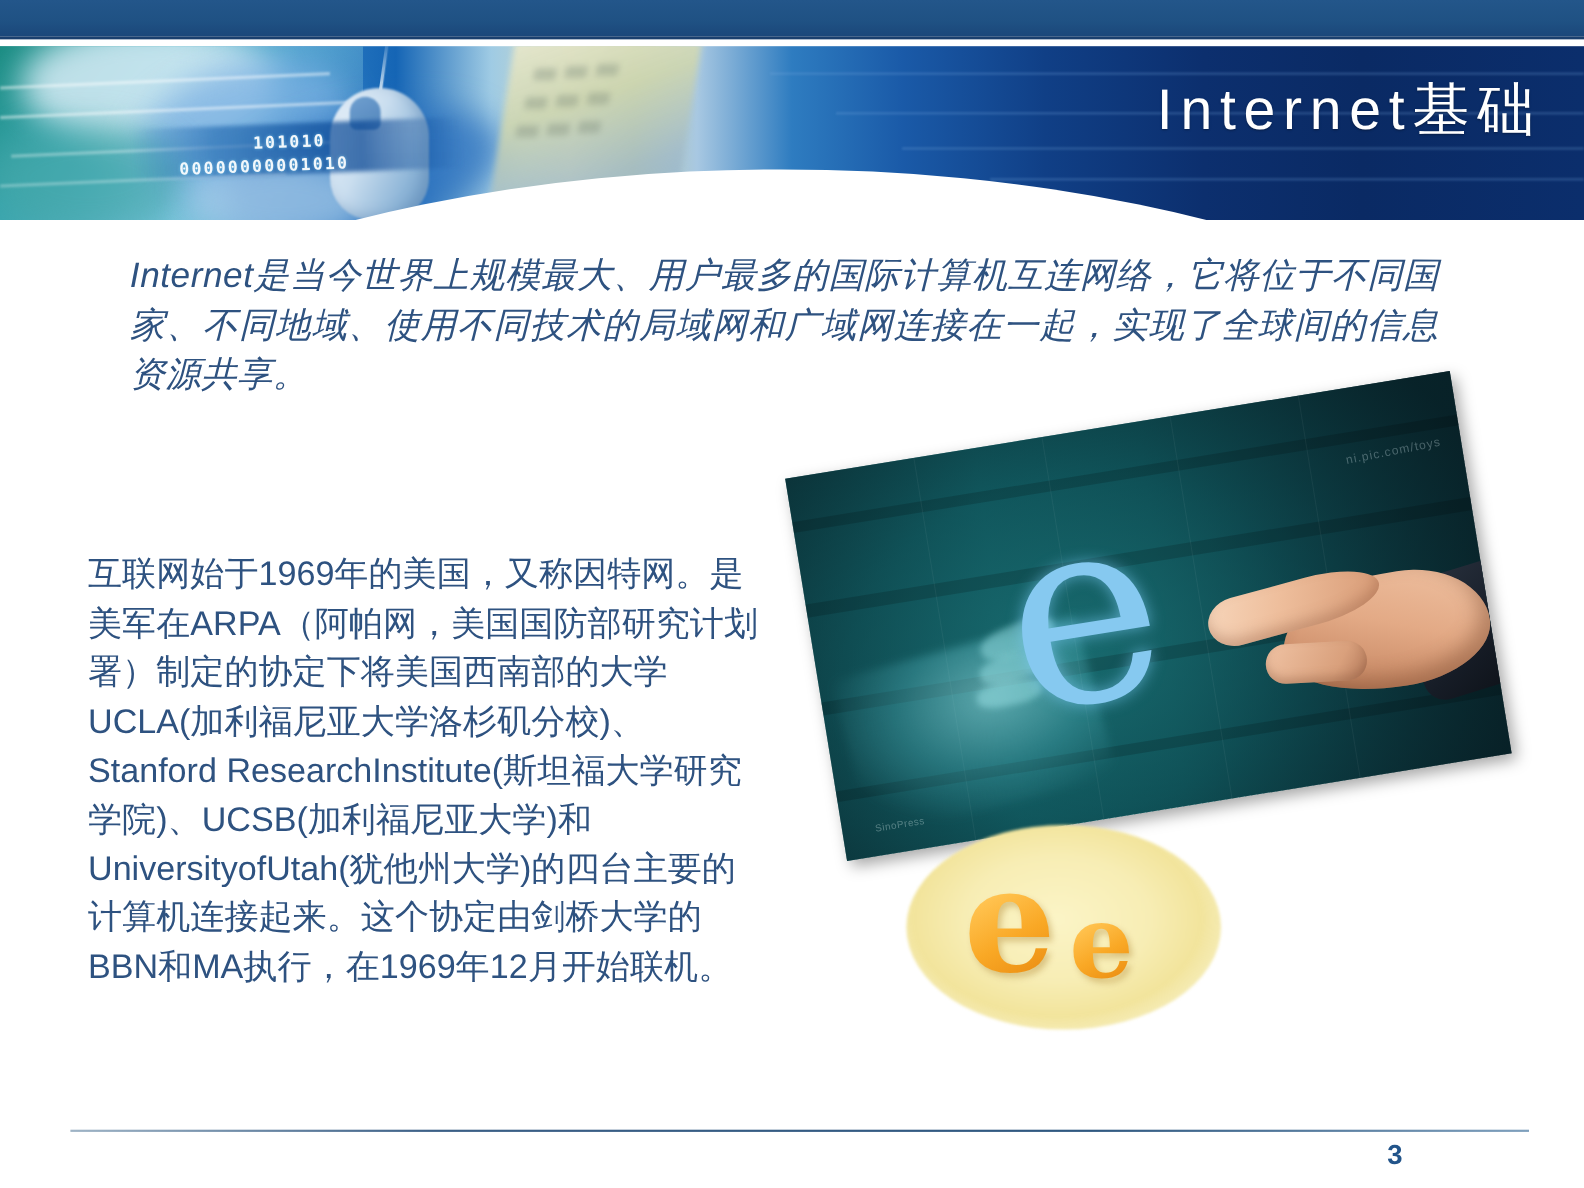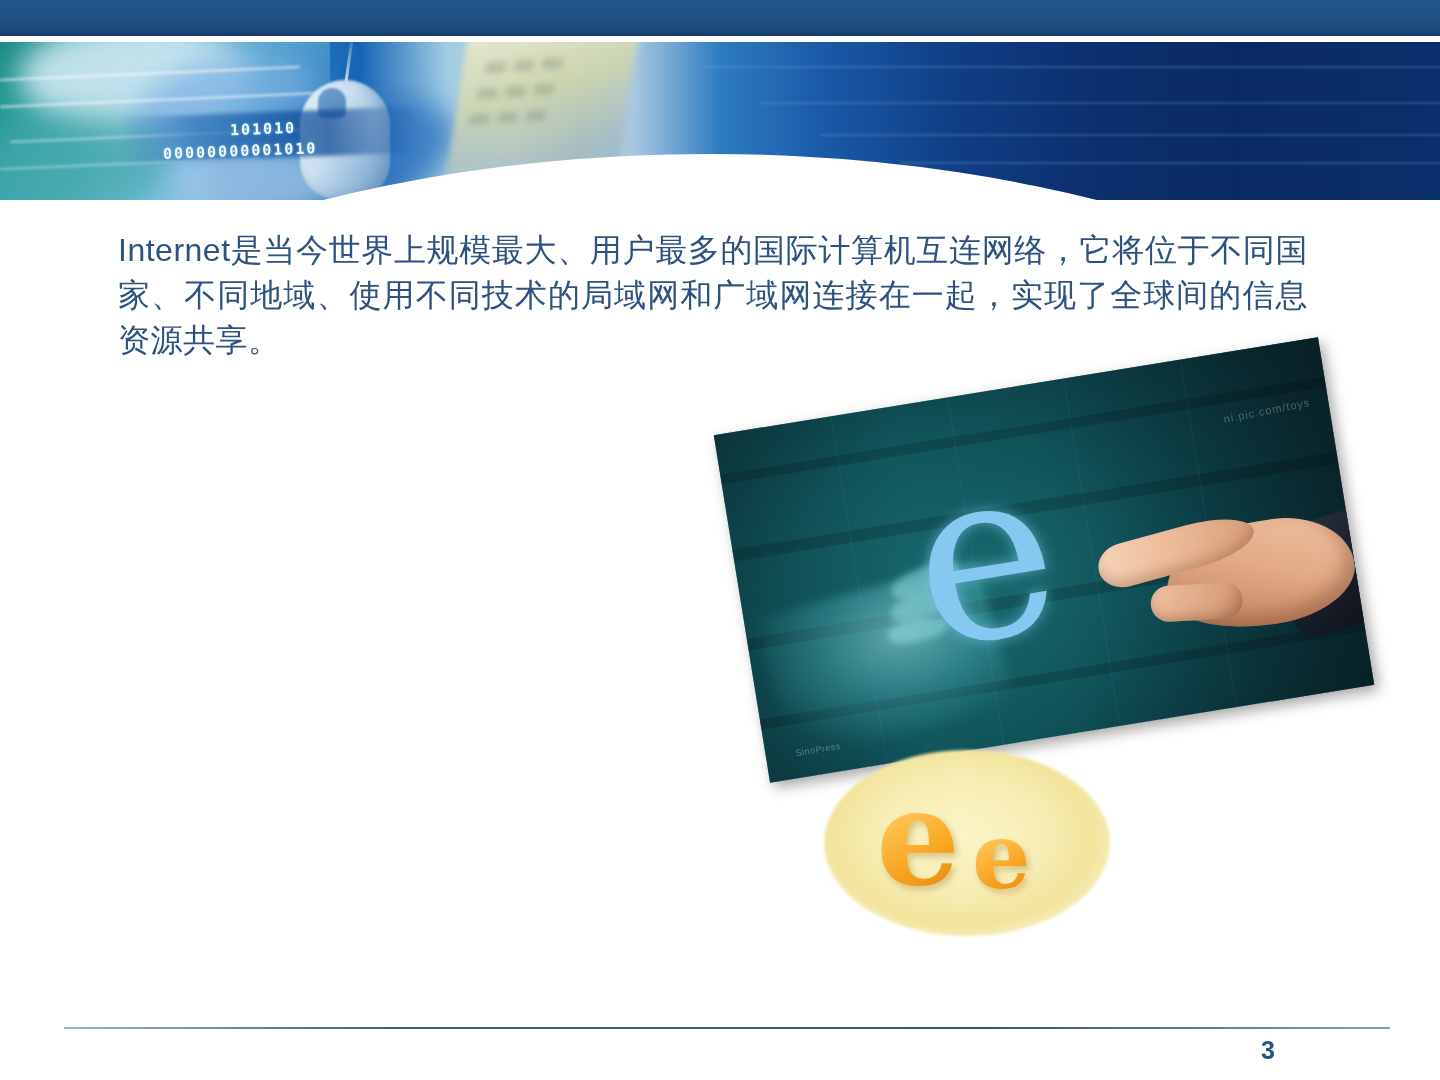--- a/index.html
+++ b/index.html
@@ -233,20 +233,21 @@
     position: absolute;
     left: 118px;
     top: 228px;
     width: 1190px;
     font-size: 32px;
     line-height: 1.40;
     color: #2e5280;
     text-align: justify;
     text-indent: 0;
     letter-spacing: 0.5px;
+    font-style: italic;
   }
 
   
   .wordart-origin {
     position: absolute;
     left: 78px;
     top: 392px;
     font-size: 66px;
     line-height: 1;
     font-weight: 700;
@@ -508,25 +509,27 @@
 
       <div class="sheen" style="left:700px;top:24px;width:740px;"></div>
       <div class="sheen" style="left:760px;top:60px;width:680px;"></div>
       <div class="sheen" style="left:820px;top:92px;width:620px;"></div>
       <div class="sheen" style="left:900px;top:120px;width:540px;"></div>
 
       <div class="banner-curve"></div>
       <div class="banner-curve2"></div>
     </div>
 
+    <div class="slide-title">Internet基础</div>
   </div>
 
   <div class="intro-paragraph">Internet是当今世界上规模最大、用户最多的国际计算机互连网络，它将位于不同国家、不同地域、使用不同技术的局域网和广域网连接在一起，实现了全球间的信息资源共享。</div>
 
 
+  <div class="origin-body">互联网始于1969年的美国，又称因特网。是美军在ARPA（阿帕网，美国国防部研究计划署）制定的协定下将美国西南部的大学UCLA(加利福尼亚大学洛杉矶分校)、Stanford ResearchInstitute(斯坦福大学研究学院)、UCSB(加利福尼亚大学)和UniversityofUtah(犹他州大学)的四台主要的计算机连接起来。这个协定由剑桥大学的BBN和MA执行，在1969年12月开始联机。</div>
 
   <div class="photo-wrap">
 
     <div class="photo">
       <div class="photo-band" style="top:40px;height:10px;"></div>
       <div class="photo-band" style="top:116px;height:12px;"></div>
       <div class="photo-band" style="top:206px;height:12px;"></div>
       <div class="photo-band" style="top:288px;height:10px;"></div>
       <div class="photo-vstripe" style="left:118px;"></div>
       <div class="photo-vstripe" style="left:236px;"></div>

